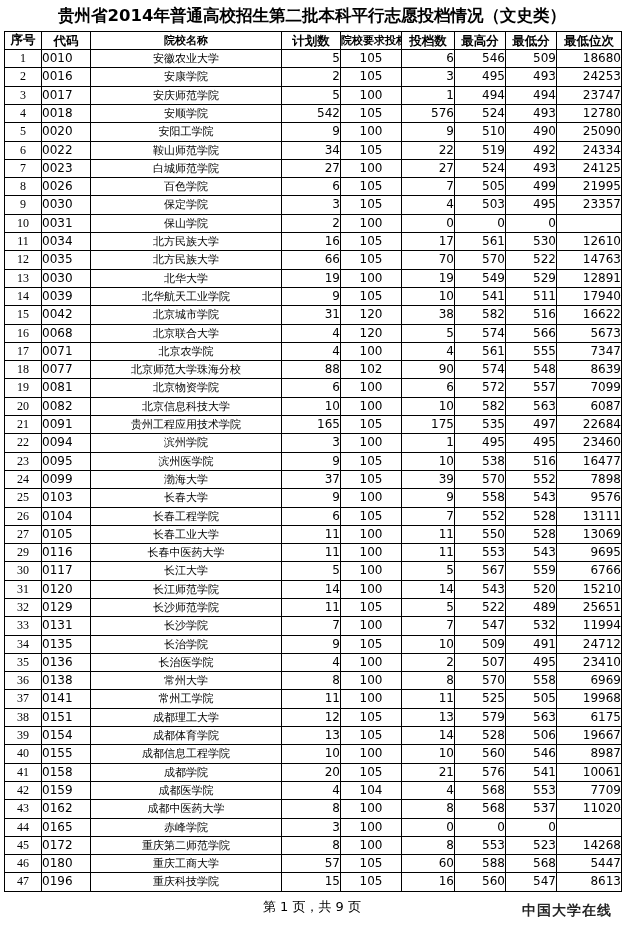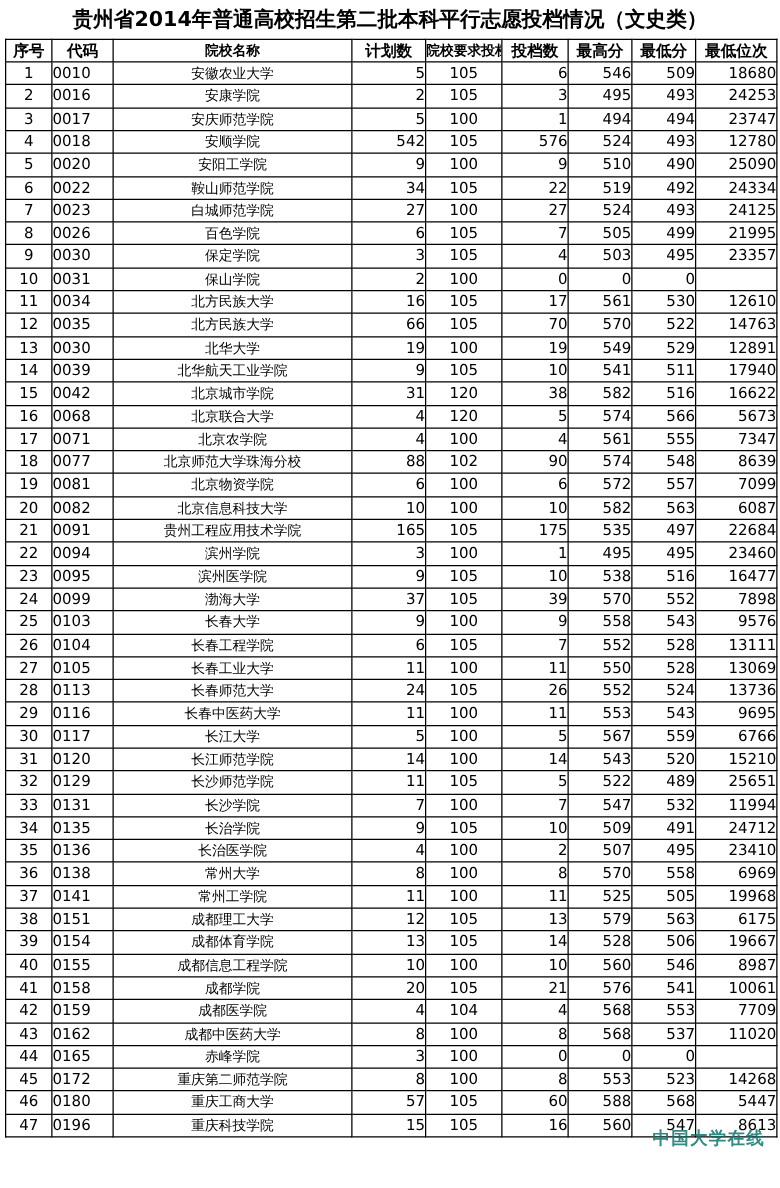--- a/index.html
+++ b/index.html
@@ -50,21 +50,21 @@
     text-align: center;
     vertical-align: middle;
     font-size: 12.5px;
     height: 30px;
     line-height: 14px;
   }
   th.col-ratio {
     font-size: 11px;
     line-height: 13px;
   }
-  .c-idx   { width: 36px;  text-align: center; }
+  .c-idx   { width: 36px;  text-align: center; font-family: Liberation Serif, serif; }
   .c-code  { width: 48px;  }
   .c-name  { width: 190px; text-align: center; font-size: 11px; }
   .c-plan  { width: 58px;  text-align: right; padding-right: 4px; }
   .c-ratio { width: 60px;  text-align: center; }
   .c-count { width: 52px;  text-align: right; padding-right: 4px; }
   .c-high  { width: 50px;  text-align: right; padding-right: 4px; }
   .c-low   { width: 50px;  text-align: right; padding-right: 4px; margin-left: 36px; }
   .c-rank  { width: 64px;  text-align: right; padding-right: 4px; }
   thead th.c-plan, thead th.c-count, thead th.c-high, thead th.c-low, thead th.c-rank {
     text-align: center;
@@ -74,21 +74,21 @@
     text-align: center;
     font-size: 13px;
     padding-top: 6px;
   }
   .watermark {
     position: absolute;
     right: 12px;
     bottom: 30px;
     font-size: 14px;
     font-weight: bold;
-    color: #0f766e;
+    color: #000000;
     opacity: 0.85;
     letter-spacing: 1px;
     pointer-events: none;
   }
 </style>
 </head>
 <body>
 
 <div class="page">
 
@@ -400,31 +400,20 @@
           <td class="c-code">0105</td>
           <td class="c-name">长春工业大学</td>
           <td class="c-plan">11</td>
           <td class="c-ratio">100</td>
           <td class="c-count">11</td>
           <td class="c-high">550</td>
           <td class="c-low">528</td>
           <td class="c-rank">13069</td>
         </tr>
         <tr>
-          <td class="c-idx">28</td>
-          <td class="c-code">0113</td>
-          <td class="c-name">长春师范大学</td>
-          <td class="c-plan">24</td>
-          <td class="c-ratio">105</td>
-          <td class="c-count">26</td>
-          <td class="c-high">552</td>
-          <td class="c-low">524</td>
-          <td class="c-rank">13736</td>
-        </tr>
-        <tr>
           <td class="c-idx">29</td>
           <td class="c-code">0116</td>
           <td class="c-name">长春中医药大学</td>
           <td class="c-plan">11</td>
           <td class="c-ratio">100</td>
           <td class="c-count">11</td>
           <td class="c-high">553</td>
           <td class="c-low">543</td>
           <td class="c-rank">9695</td>
         </tr>
@@ -622,15 +611,16 @@
           <td class="c-plan">15</td>
           <td class="c-ratio">105</td>
           <td class="c-count">16</td>
           <td class="c-high">560</td>
           <td class="c-low">547</td>
           <td class="c-rank">8613</td>
         </tr>
       </tbody>
   </table>
 
+  <div class="footer">第 1 页，共 9 页</div>
 
   <div class="watermark">中国大学在线</div>
 </div>
 
 </body></html>

